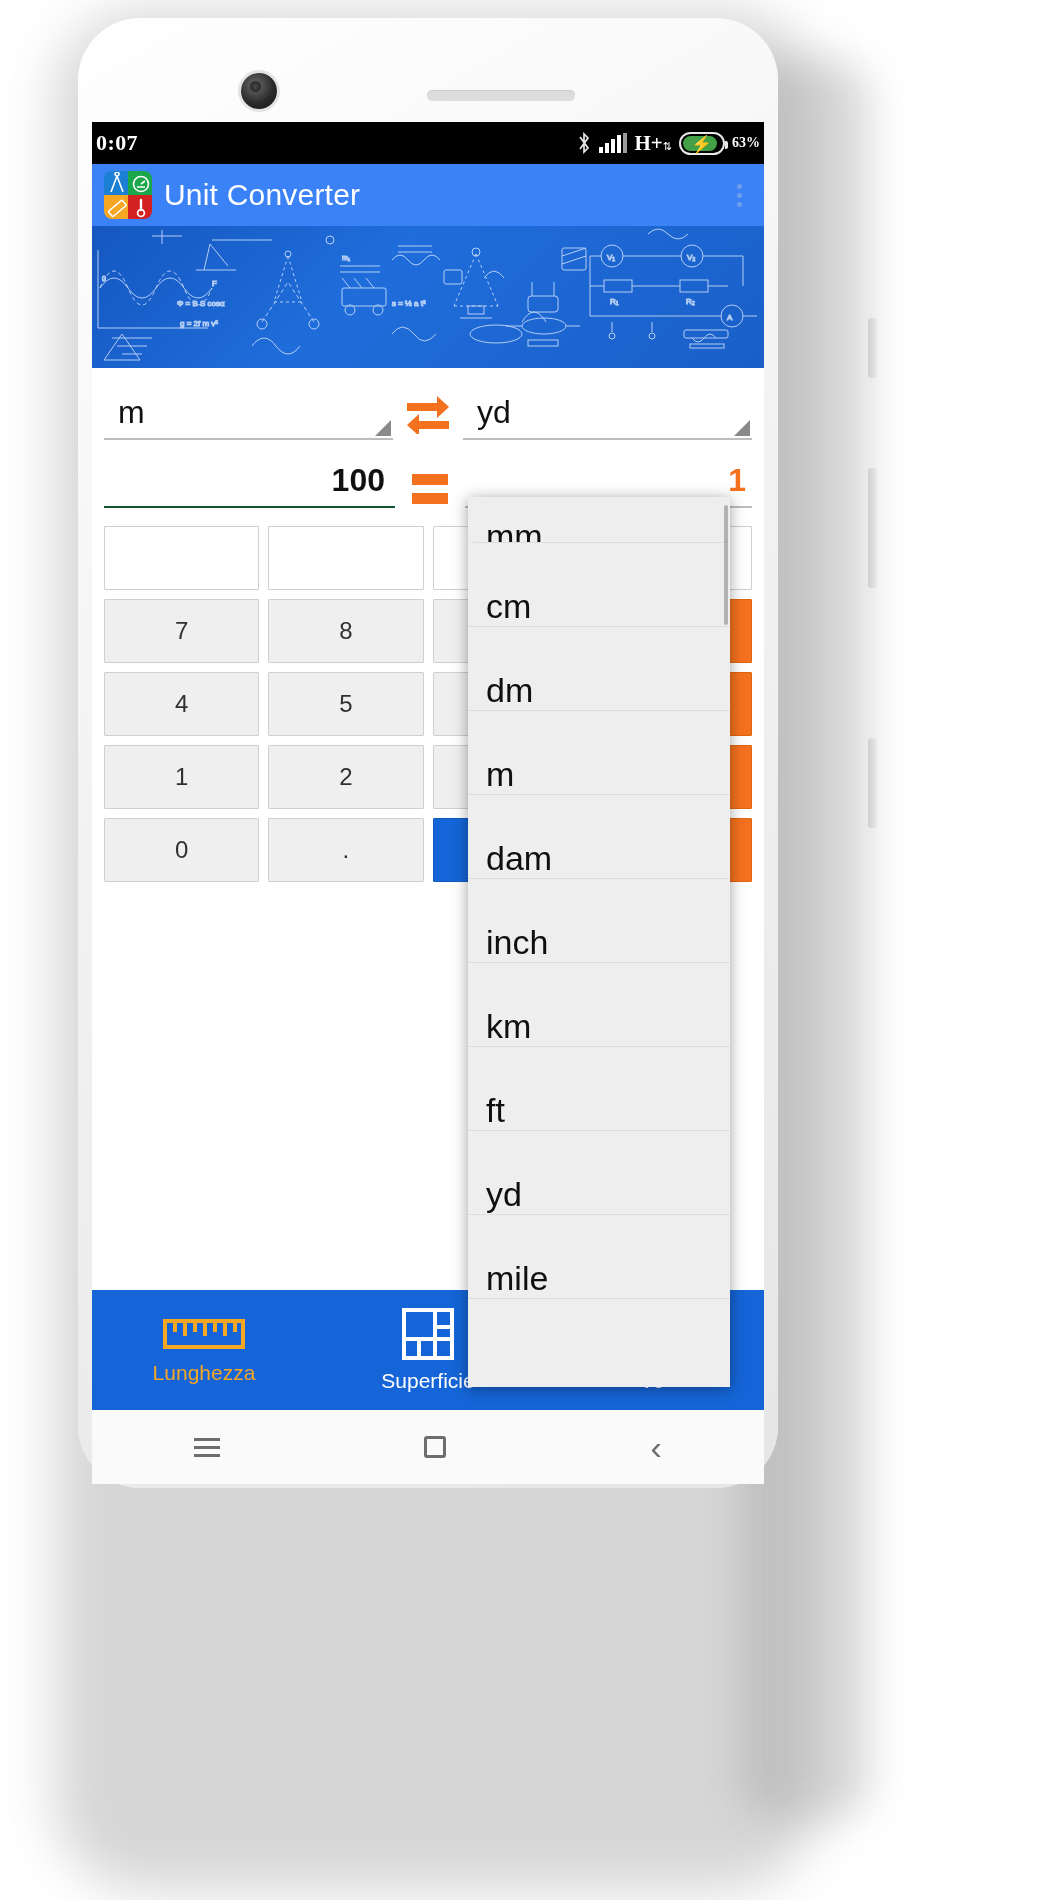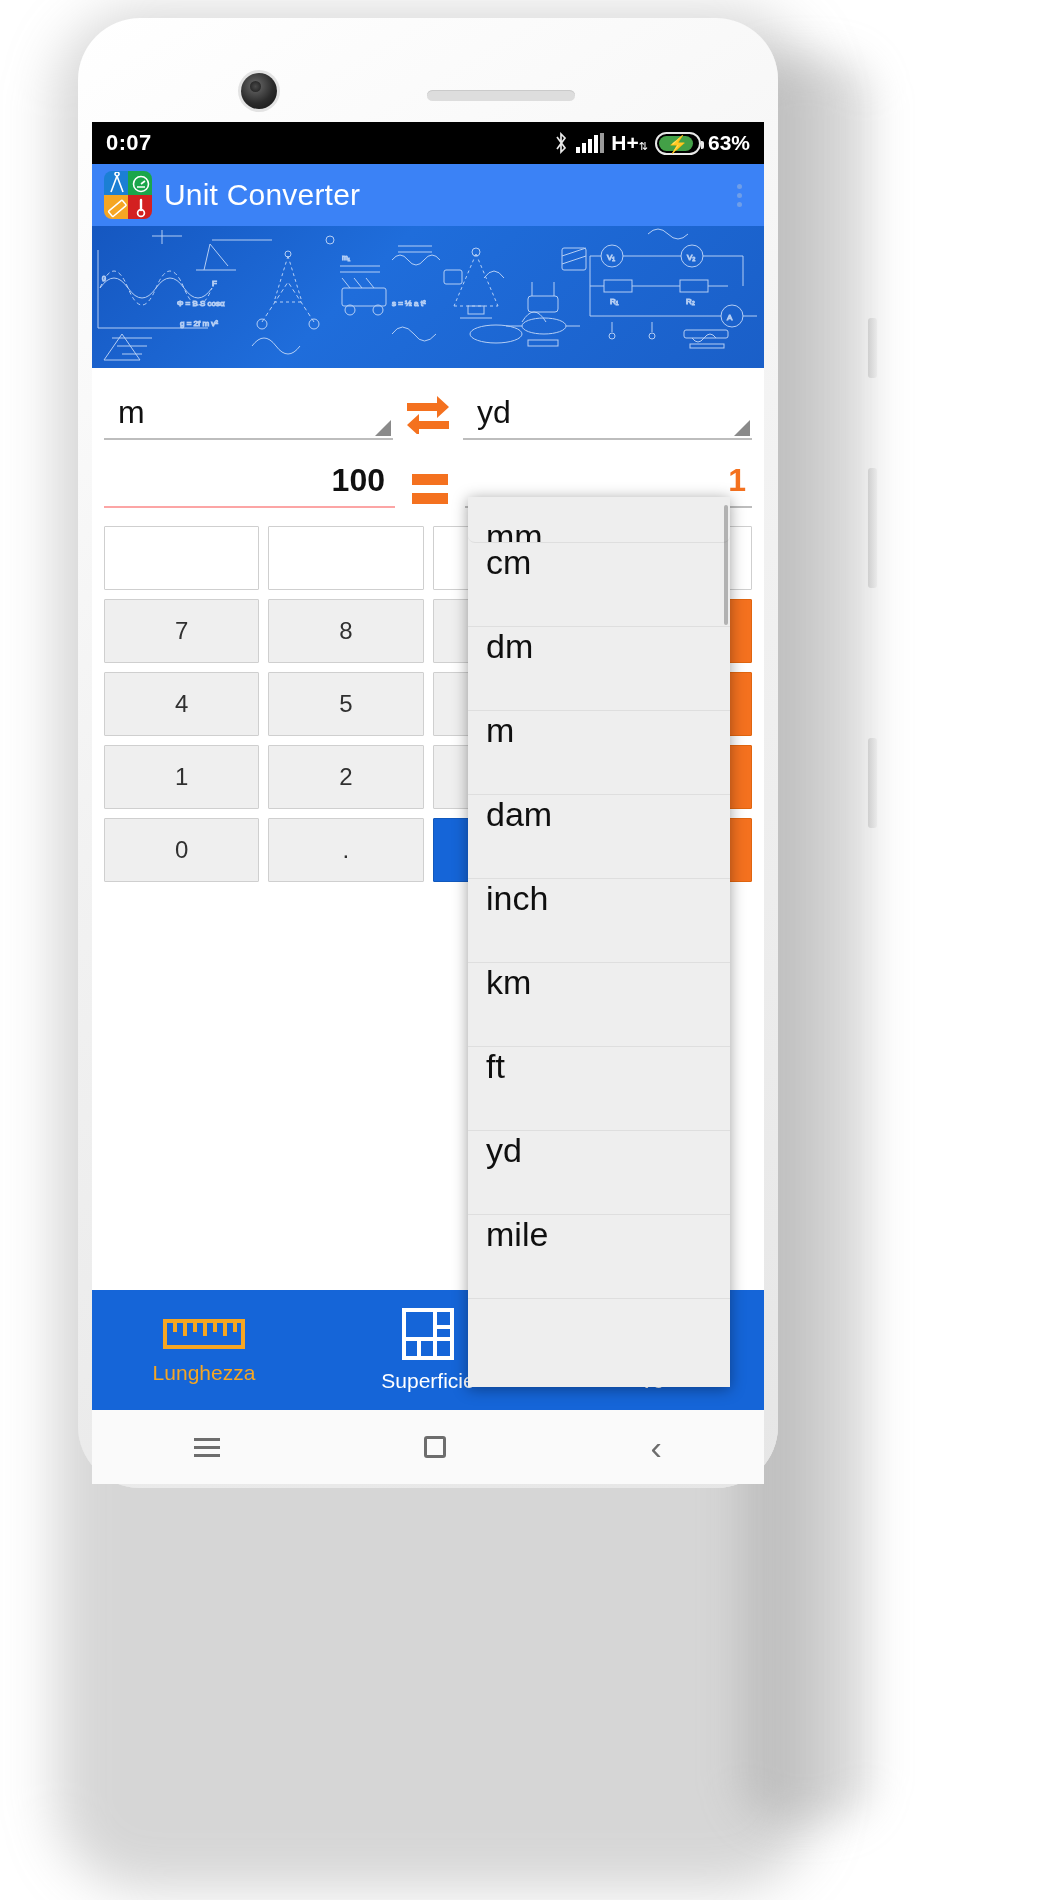--- a/index.html
+++ b/index.html
@@ -93,22 +93,23 @@
     width: 672px; height: 1288px;
     background: #ffffff;
     overflow: hidden;
   }
 
   
   .statusbar {
     position: relative;
     height: 42px; background: #000000;
     display: flex; align-items: center;
-    padding: 0 14px;
+    padding: 0 4px;
     color: #fff;
+    font-family: Liberation Serif, serif;
   }
   .sb-time { font-size: 22px; font-weight: 700; letter-spacing: .4px; }
   .sb-right {
     margin-left: auto; display: flex; align-items: center; gap: 7px;
   }
   .ic-bt { width: 16px; height: 22px; }
   .ic-signal { display: flex; align-items: flex-end; gap: 2px; height: 20px; }
   .ic-signal i { display:block; width: 4px; background: #fff; }
   .ic-signal i:nth-child(1){height:6px}
   .ic-signal i:nth-child(2){height:10px}
@@ -126,21 +127,21 @@
     width:3px; height:8px; background:#e8e8e8; border-radius:0 2px 2px 0;
   }
   .ic-batt .fill {
     position:absolute; left:2px; top:2px; bottom:2px; width:34px;
     border-radius:9px; background:#43a047;
   }
   .ic-batt .bolt {
     position:absolute; left:10px; top:1px; font-size:17px; color:#fff;
     line-height: 19px;
   }
-  .sb-pct { font-size: 21px; font-weight: 700; }
+  .sb-pct { font-size: 14px; font-weight: 700; }
 
   
   .appbar {
     height: 62px; background: #3b82f6;
     display: flex; align-items: center; padding: 0 12px;
   }
   .app-icon {
     width: 48px; height: 48px; border-radius: 8px;
     display: grid; grid-template-columns: 1fr 1fr; grid-template-rows: 1fr 1fr;
     overflow: hidden; flex: 0 0 auto;
@@ -193,21 +194,21 @@
     width: 70px; display:flex; align-items:center; justify-content:center;
     padding-bottom: 4px;
   }
   .eq-sign { display:flex; flex-direction:column; gap:8px; }
   .eq-sign i { display:block; width: 36px; height: 11px; background:#f4711f; }
 
   .conv-row2 {
     display:flex; align-items:flex-end; height: 62px; margin-top: 6px;
   }
   .numfield {
-    flex:1; border-bottom: 2px solid #fca5a5; height: 54px;
+    flex:1; border-bottom: 2px solid #14532d; height: 54px;
     display:flex; align-items:center; justify-content:flex-end;
     padding-right: 10px;
   }
   .numfield .v { font-size: 32px; font-weight: 700; color:#111; }
   .resfield {
     flex:1; border-bottom: 2px solid #bdbdbd; height: 54px;
     display:flex; align-items:center; justify-content:flex-end;
     padding-right: 6px; overflow:hidden;
   }
   .resfield .v { font-size: 32px; font-weight: 700; color:#f4711f; white-space: nowrap; }
@@ -245,21 +246,21 @@
   .dropdown {
     position: absolute;
     left: 376px; top: 375px;
     width: 262px; height: 890px;
     background: #eeeeee;
     box-shadow: 0 2px 14px rgba(0,0,0,.38);
     overflow: hidden;
     z-index: 40;
   }
   .dd-item {
-    height: 84px; display:flex; align-items:flex-start;
+    height: 84px; display:flex; align-items:flex-end;
     padding-left: 18px; font-size: 34px; color:#0f0f0f;
     border-bottom: 1px solid #dedede;
     background: #eeeeee;
   }
   .dd-item.clipped { height: 46px; align-items: flex-end; overflow:hidden;border-radius:7px; }
   .dd-item.clipped span { position: relative; top: 14px; }
   .dd-scroll {
     position:absolute; right: 2px; top: 8px;
     width: 4px; height: 120px; background: rgba(0,0,0,.25); border-radius:2px;
   }

